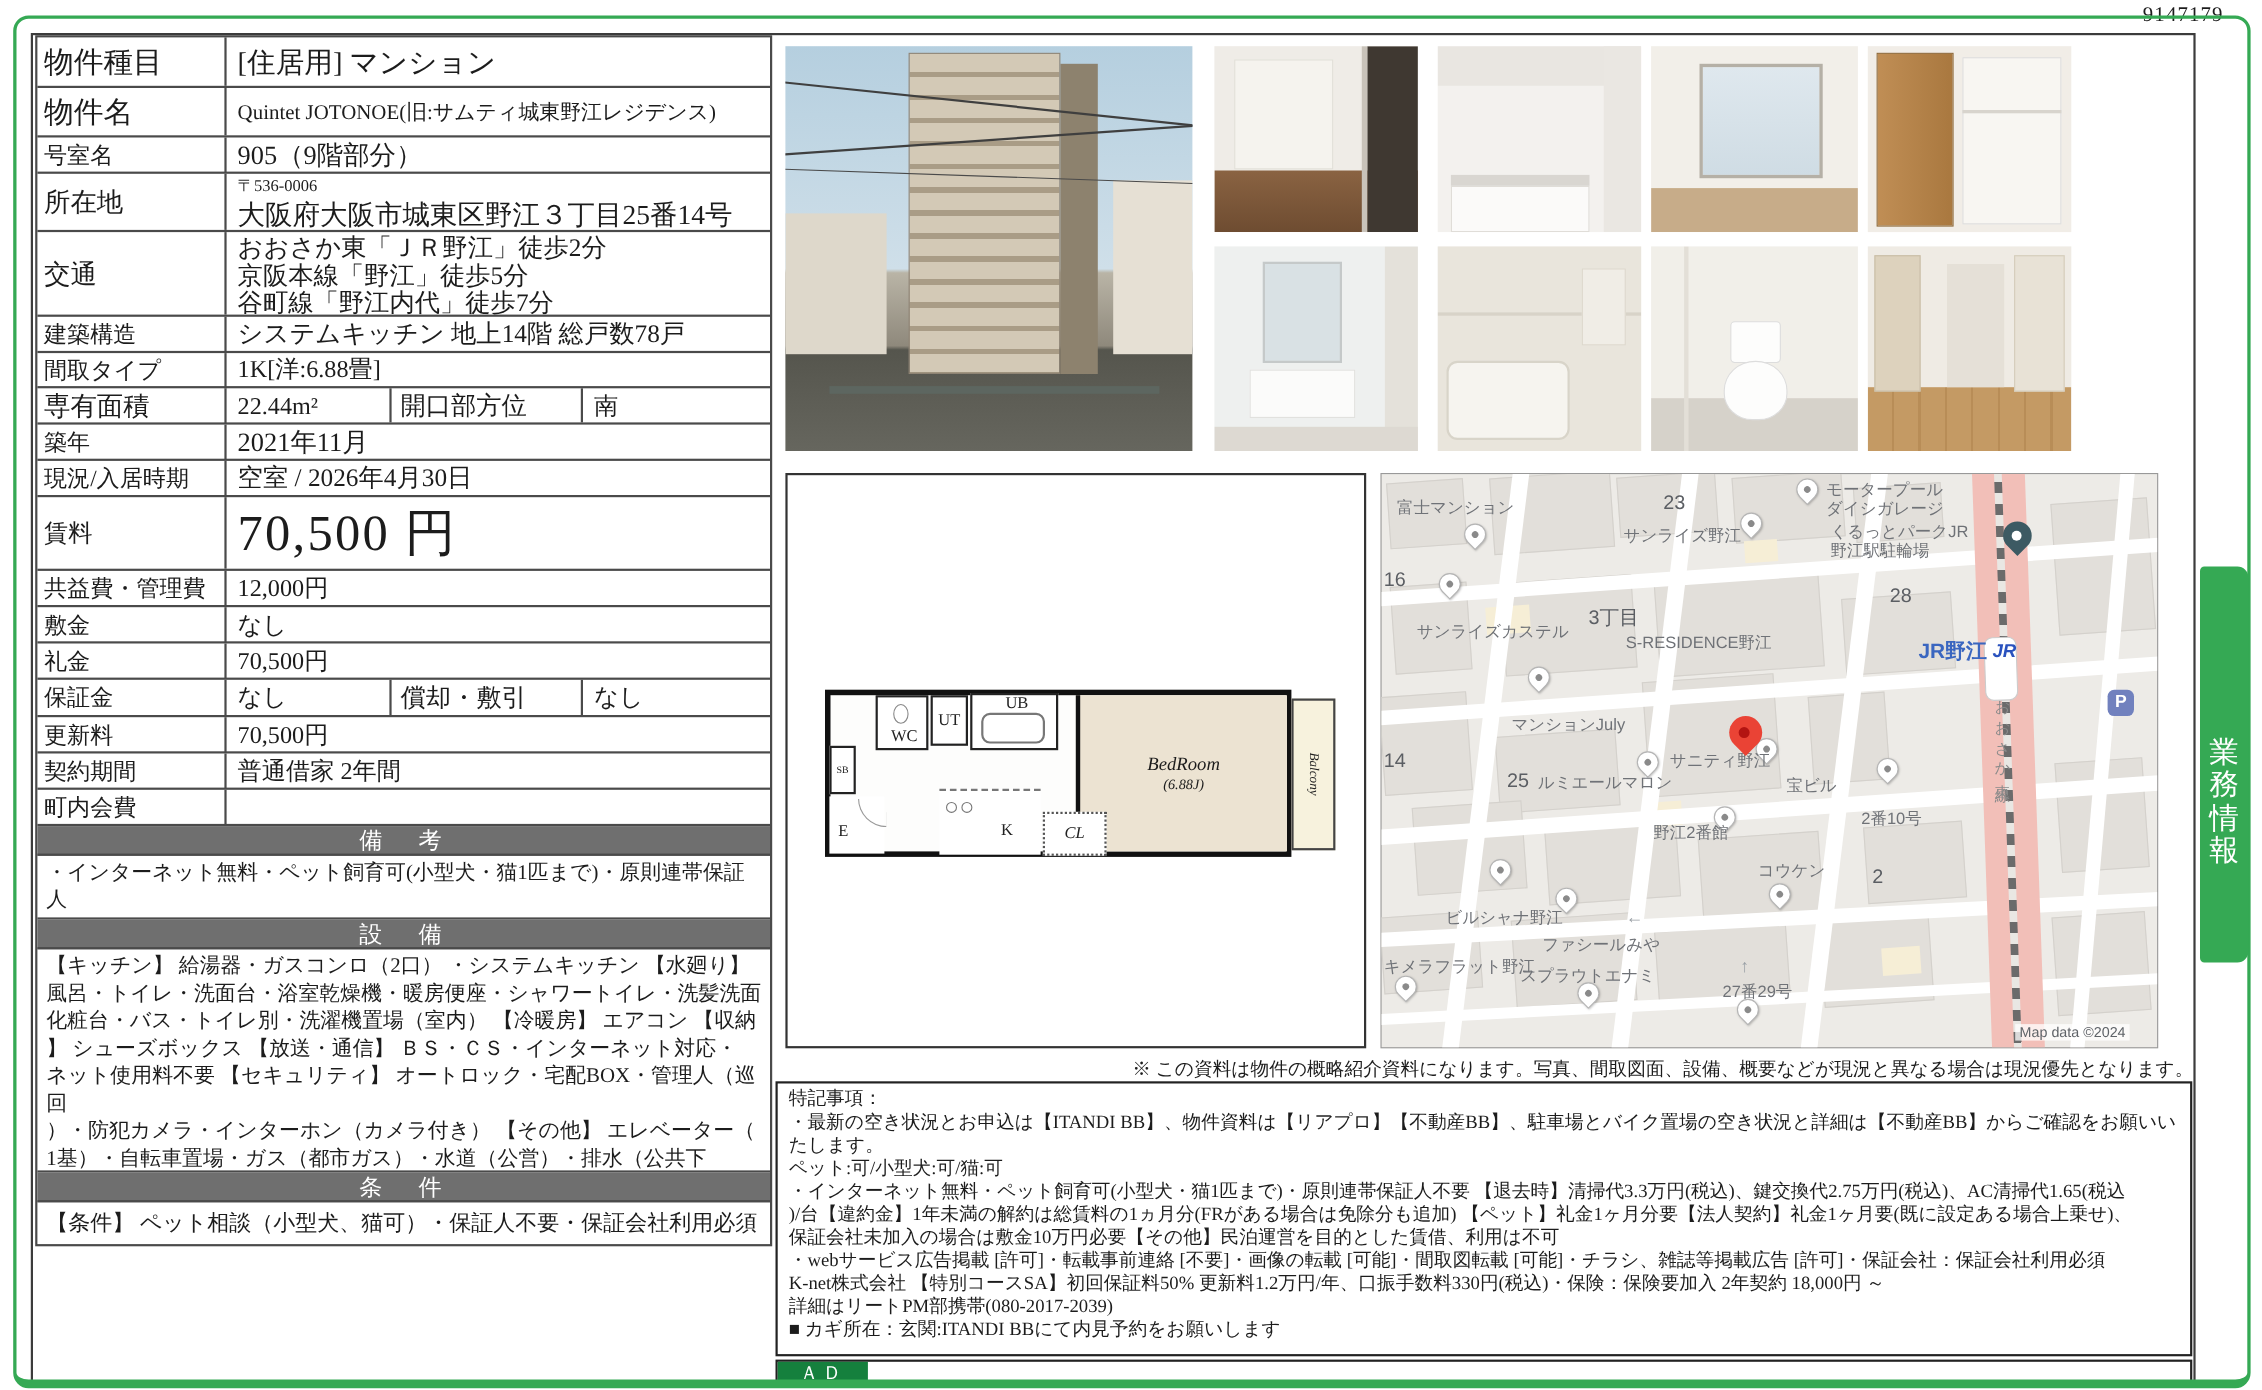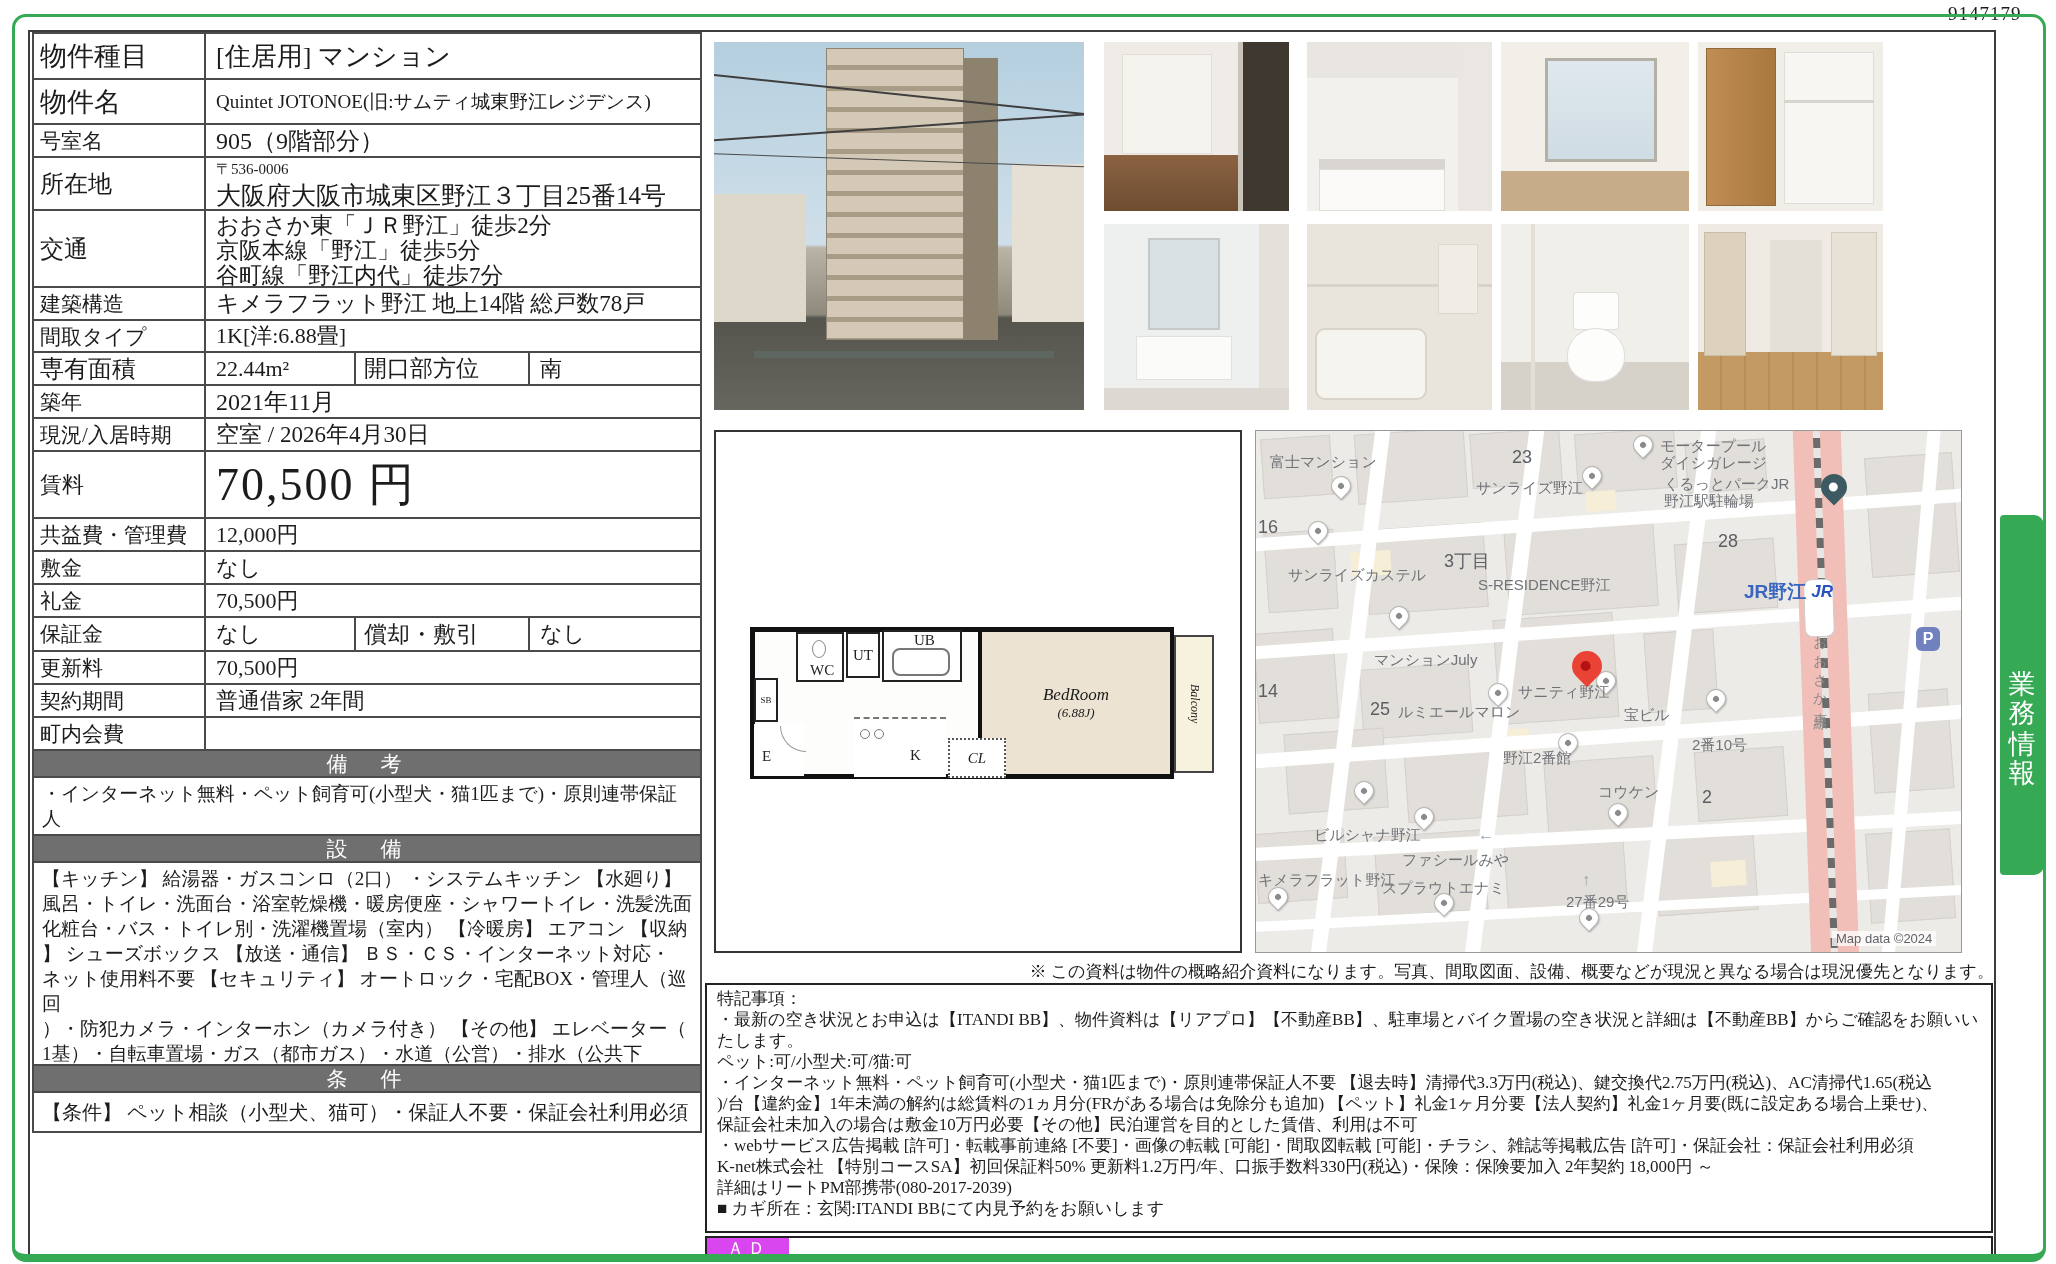--- a/index.html
+++ b/index.html
@@ -61,21 +61,21 @@
 .rail-name { writing-mode:vertical-rl; color:#8a8a8a; font-size:14px; letter-spacing:3px; z-index:8; }
 .ar { color:#9aa0a6; font-size:16px; z-index:8; }
 .glogo { font-size:23px; font-weight:bold; z-index:10; letter-spacing:1px;margin-top:42px; }
 .attr { font-size:13px; color:#5f6368; background:rgba(255,255,255,.75); padding:0 4px; z-index:10; }
 
 
 .disclaimer { position:absolute; left:684px; top:928px; width:1280px; text-align:right; font-size:17px; }
 .notes-box { position:absolute; left:675px; top:951px; width:1288px; height:250px; border:2px solid #222;
   padding:3px 10px; font-size:17px; line-height:21px; white-space:pre-line; overflow:hidden; }
 .ad-row { position:absolute; left:675px; top:1204px; width:1288px; height:24px; border:2px solid #222; display:flex; background:#fff; }
-.ad-label { width:82px; background:#d946ef; color:#fff; display:flex; align-items:center; justify-content:center; font-size:17px; letter-spacing:4px; }
+.ad-label { width:82px; background:#15803d; color:#fff; display:flex; align-items:center; justify-content:center; font-size:17px; letter-spacing:4px; }
 .ad-value { flex:1; display:flex; align-items:center; padding-left:12px; font-size:19px; }
 </style>
 </head>
 <body>
 
 <div class="doc-number">9147179</div>
 <div class="green-frame"></div>
 <div class="side-tab">業務情報</div>
 
 <div class="sheet">
@@ -103,21 +103,21 @@
     <div class="prow" style="height:77px">
       <div class="lab" style="font-size:24px">交通</div>
       <div class="val" style="display:block;font-size:23px;line-height:25px;padding-top:2px">
         <div>おおさか東「ＪＲ野江」徒歩2分</div>
         <div>京阪本線「野江」徒歩5分</div>
         <div>谷町線「野江内代」徒歩7分</div>
       </div>
     </div>
     <div class="prow" style="height:33px">
       <div class="lab">建築構造</div>
-      <div class="val" style="font-size:23px">キメラフラット野江 地上14階 総戸数78戸</div>
+      <div class="val" style="font-size:23px">システムキッチン 地上14階 総戸数78戸</div>
     </div>
     <div class="prow" style="height:32px">
       <div class="lab">間取タイプ</div>
       <div class="val">1K[洋:6.88畳]</div>
     </div>
     <div class="prow" style="height:33px">
       <div class="lab" style="font-size:24px">専有面積</div>
       <div class="vcell">22.44m²</div>
       <div class="lab2">開口部方位</div>
       <div class="val">南</div>

